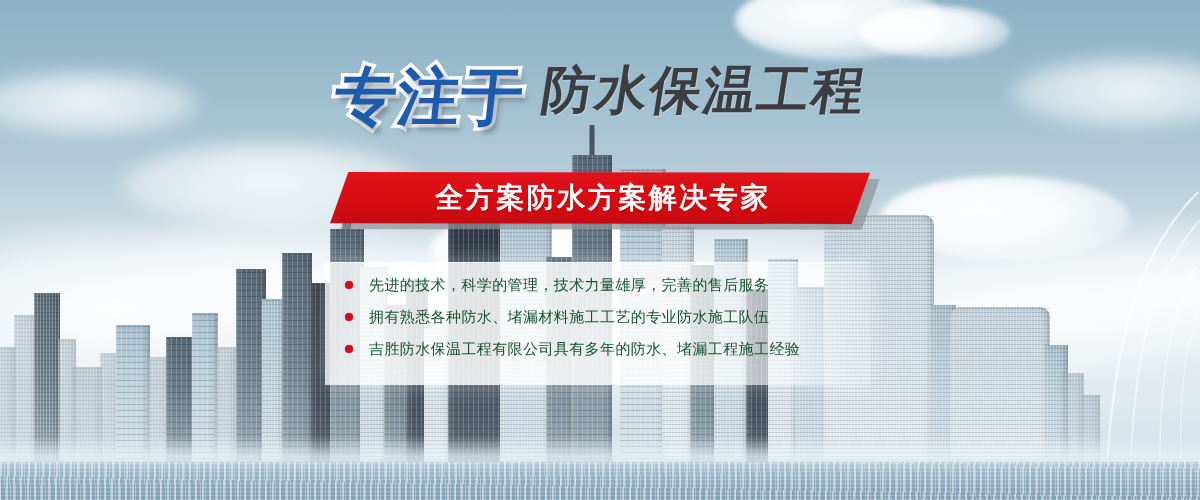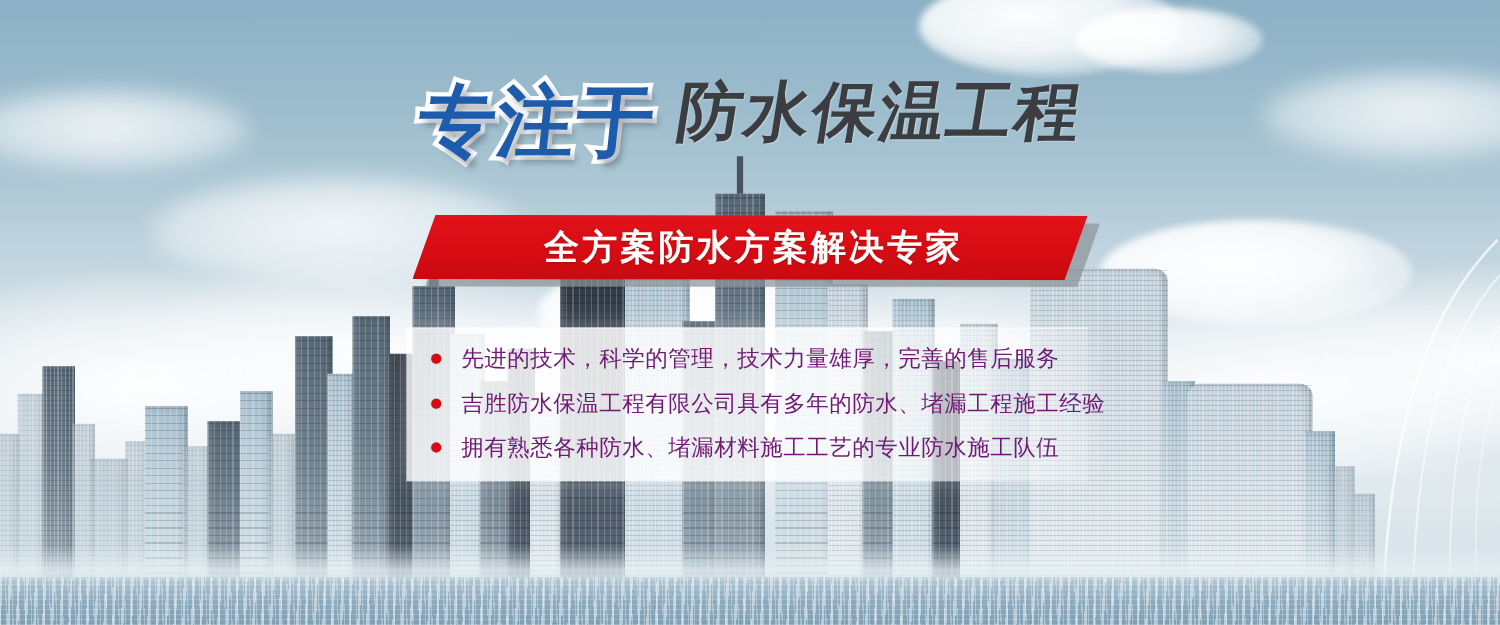--- a/index.html
+++ b/index.html
@@ -283,22 +283,22 @@
   .dot {
     width: 8px; height: 8px;
     border-radius: 50%;
     background: #d60a12;
     flex: 0 0 auto;
     margin-right: 16px;
     box-shadow: 0 0 1px rgba(120,0,0,0.5);
   }
   .feature-text {
     font-family: Liberation Sans, sans-serif;
-    font-size: 18px;
-    color: #701a75;
+    font-size: 15px;
+    color: #14532d;
     line-height: 1.25;
     letter-spacing: 0.4px;
     white-space: nowrap;
   }
 </style>
 </head>
 <body>
 
 <div class="banner">
 
@@ -465,21 +465,21 @@
   </div>
 
   <div class="panel"></div>
   <div class="features">
     <div class="feature">
       <span class="dot"></span>
       <span class="feature-text">先进的技术，科学的管理，技术力量雄厚，完善的售后服务</span>
     </div>
     <div class="feature">
       <span class="dot"></span>
-      <span class="feature-text">吉胜防水保温工程有限公司具有多年的防水、堵漏工程施工经验</span>
+      <span class="feature-text">拥有熟悉各种防水、堵漏材料施工工艺的专业防水施工队伍</span>
     </div>
     <div class="feature">
       <span class="dot"></span>
-      <span class="feature-text">拥有熟悉各种防水、堵漏材料施工工艺的专业防水施工队伍</span>
+      <span class="feature-text">吉胜防水保温工程有限公司具有多年的防水、堵漏工程施工经验</span>
     </div>
   </div>
 
 </div>
 
 </body></html>

